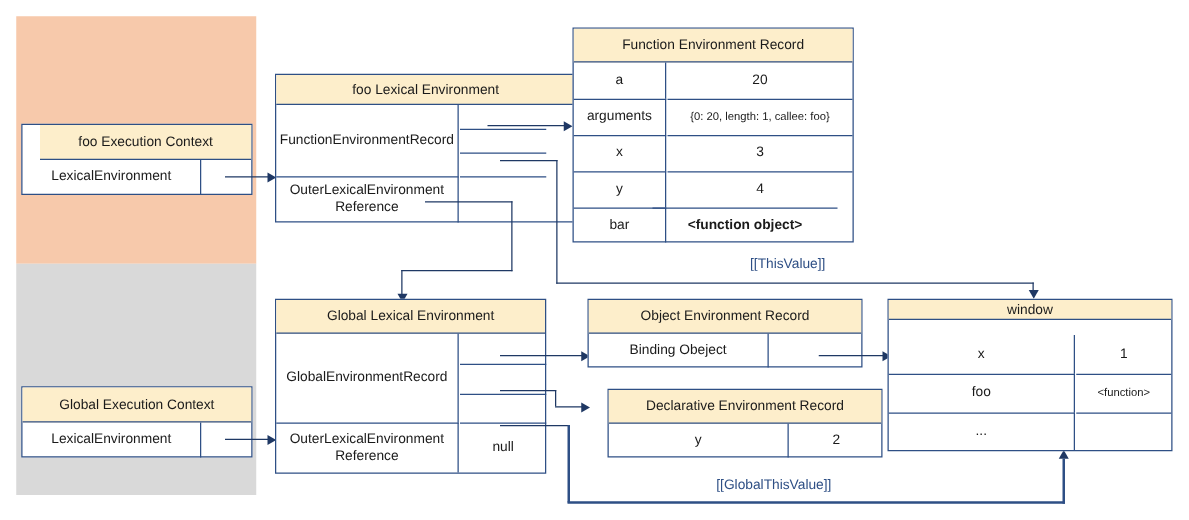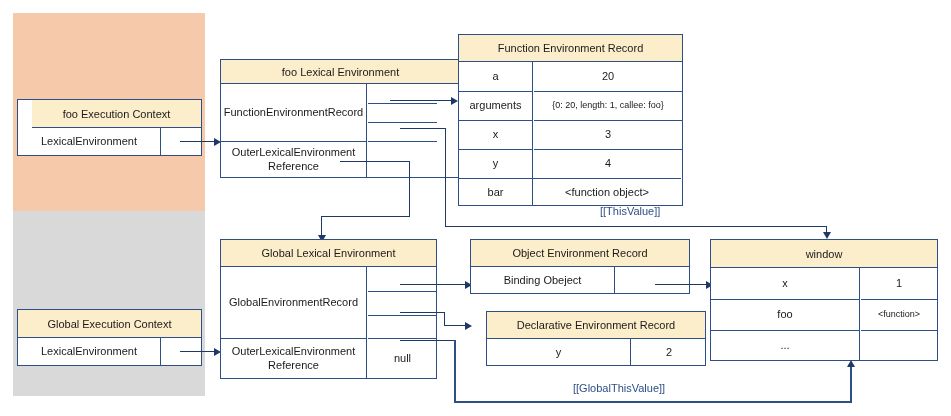--- a/index.html
+++ b/index.html
@@ -91,37 +91,37 @@
 <div class="ln lnv" style="left:826px;top:226px;height:8px;"></div>
 <div class="arrow arr-d" style="left:823px;top:232px;"></div>
 <div class="edge-label" style="left:600px;top:205px;">[[ThisValue]]</div>
 
 <div class="ln lnh" style="left:340px;top:161px;width:70px;"></div>
 <div class="ln lnv" style="left:409px;top:161px;height:56px;"></div>
 <div class="ln lnh" style="left:321px;top:216px;width:89px;"></div>
 <div class="ln lnv" style="left:321px;top:216px;height:22px;"></div>
 <div class="arrow arr-d" style="left:318px;top:235px;"></div>
 
-<div class="box" style="left:458px;top:22px;width:225px;height:172px;margin-top:12px;">
+<div class="box" style="left:458px;top:22px;width:225px;height:172px;">
   <div class="hdr" style="height:27px;width:100%;">Function Environment Record</div>
 
   <div class="cell br" style="left:0;top:27px;width:74px;height:29px;">a</div>
   <div class="cell" style="left:75px;top:27px;width:148px;height:29px;">20</div>
 
   <div class="cell bt br" style="left:0;top:56px;width:74px;height:29px;">arguments</div>
   <div class="cell bt mono-sm" style="left:75px;top:56px;width:148px;height:29px;">{0: 20, length: 1, callee: foo}</div>
 
   <div class="cell bt br" style="left:0;top:85px;width:74px;height:29px;">x</div>
   <div class="cell bt" style="left:75px;top:85px;width:148px;height:29px;">3</div>
 
   <div class="cell bt br" style="left:0;top:114px;width:74px;height:29px;">y</div>
   <div class="cell bt" style="left:75px;top:114px;width:148px;height:29px;">4</div>
 
   <div class="cell bt br" style="left:0;top:143px;width:74px;height:28px;">bar</div>
-  <div class="cell bt" style="left:74px;top:143px;width:148px;height:28px;">&lt;function object&gt;</div>
+  <div class="cell bt" style="left:63px;top:143px;width:148px;height:28px;font-weight:bold;">&lt;function object&gt;</div>
 </div>
 
 <div class="box" style="left:220px;top:239px;width:217px;height:140px;">
   <div class="hdr" style="height:27px;width:100%;">Global Lexical Environment</div>
 
   <div class="cell br" style="left:0;top:27px;width:146px;height:71px;">GlobalEnvironmentRecord</div>
 
   <div class="cell" style="left:147px;top:27px;width:69px;height:24px;"></div>
   <div class="cell bt" style="left:147px;top:51px;width:69px;height:24px;"></div>
   <div class="cell bt" style="left:147px;top:75px;width:69px;height:23px;"></div>
@@ -157,21 +157,21 @@
 <div class="ln lnh" style="left:655px;top:284px;width:52px;"></div>
 <div class="arrow arr-r" style="left:706px;top:281px;"></div>
 
 <div class="box" style="left:486px;top:311px;width:220px;height:55px;">
   <div class="hdr" style="height:27px;width:100%;">Declarative Environment Record</div>
   <div class="cell br" style="left:0;top:27px;width:144px;height:27px;">y</div>
   <div class="cell" style="left:145px;top:27px;width:74px;height:27px;">2</div>
 </div>
 
 <div class="box" style="left:710px;top:239px;width:228px;height:122px;">
-  <div class="hdr" style="height:28px;width:100%;">window</div>
+  <div class="hdr" style="height:16px;width:100%;">window</div>
 
   <div class="cell br" style="left:0;top:28px;width:149px;height:31px;">x</div>
   <div class="cell" style="left:150px;top:28px;width:76px;height:31px;">1</div>
 
   <div class="cell bt br" style="left:0;top:59px;width:149px;height:31px;">foo</div>
   <div class="cell bt mono-sm" style="left:150px;top:59px;width:76px;height:31px;">&lt;function&gt;</div>
 
   <div class="cell bt br" style="left:0;top:90px;width:149px;height:30px;">...</div>
   <div class="cell bt" style="left:150px;top:90px;width:76px;height:30px;"></div>
 </div>

